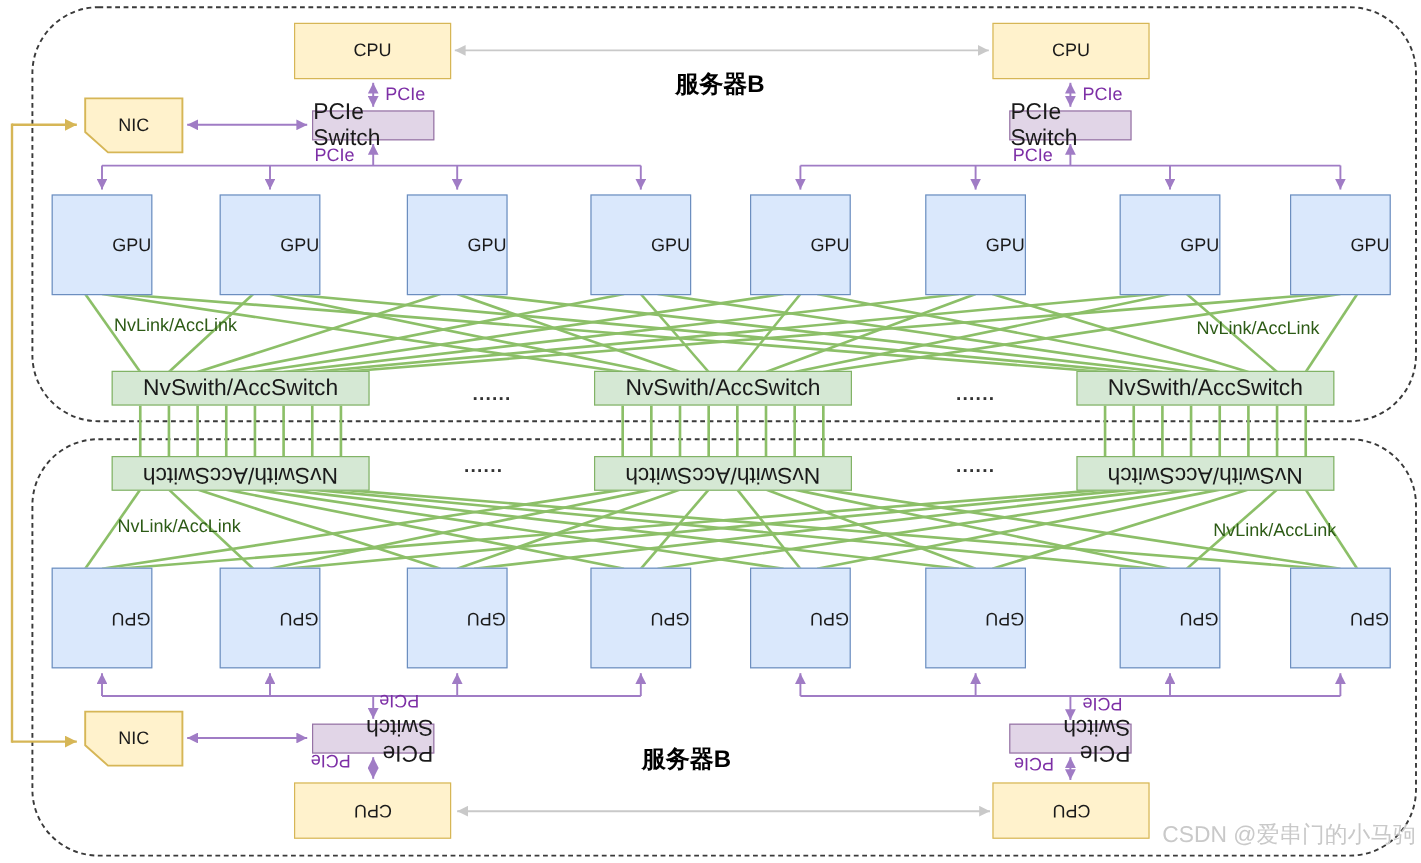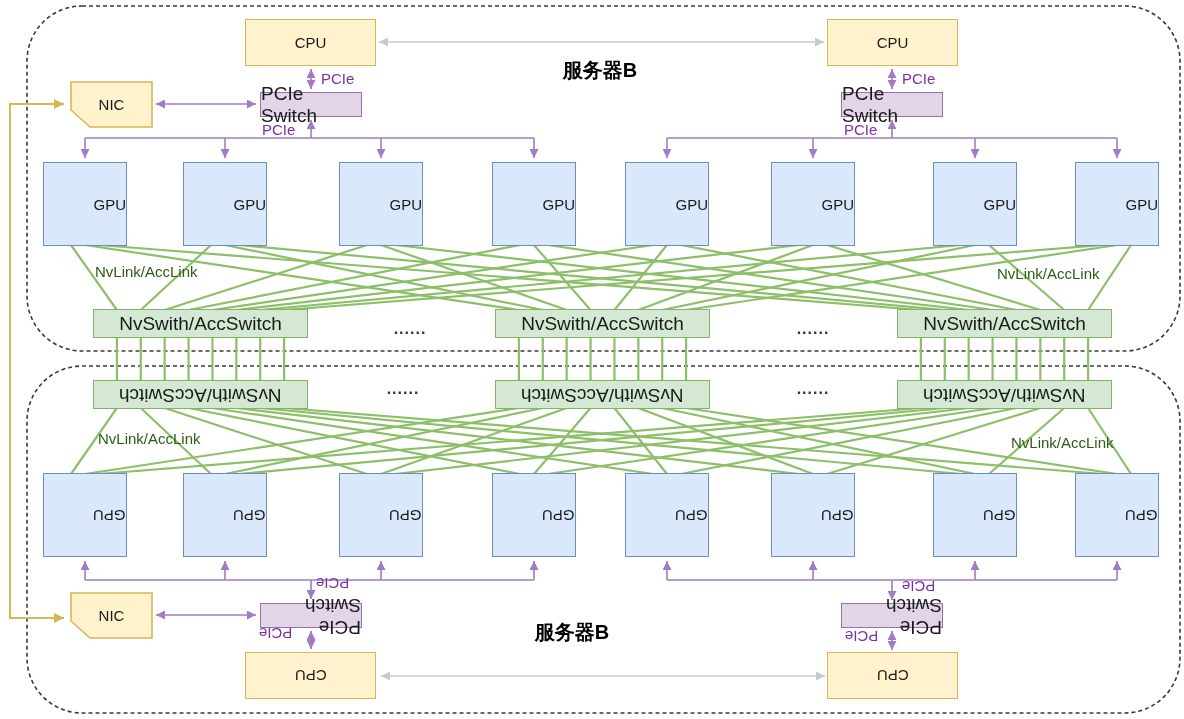--- a/index.html
+++ b/index.html
@@ -274,13 +274,14 @@
       <div class="nvl" style="left:1011px;top:434px">NvLink/AccLink</div>
       <div class="dots" style="left:380px;top:320px">......</div>
       <div class="dots" style="left:783px;top:320px">......</div>
       <div class="dots" style="left:373px;top:380px">......</div>
       <div class="dots" style="left:783px;top:380px">......</div>
     </div>
 
   <div class="svrlbl" style="left:520px;top:57px">服务器B</div>
   <div class="svrlbl" style="left:492px;top:619px">服务器B</div>
 
+  <div id="watermark">CSDN @爱串门的小马驹</div>
 </div>
 
 </body></html>

